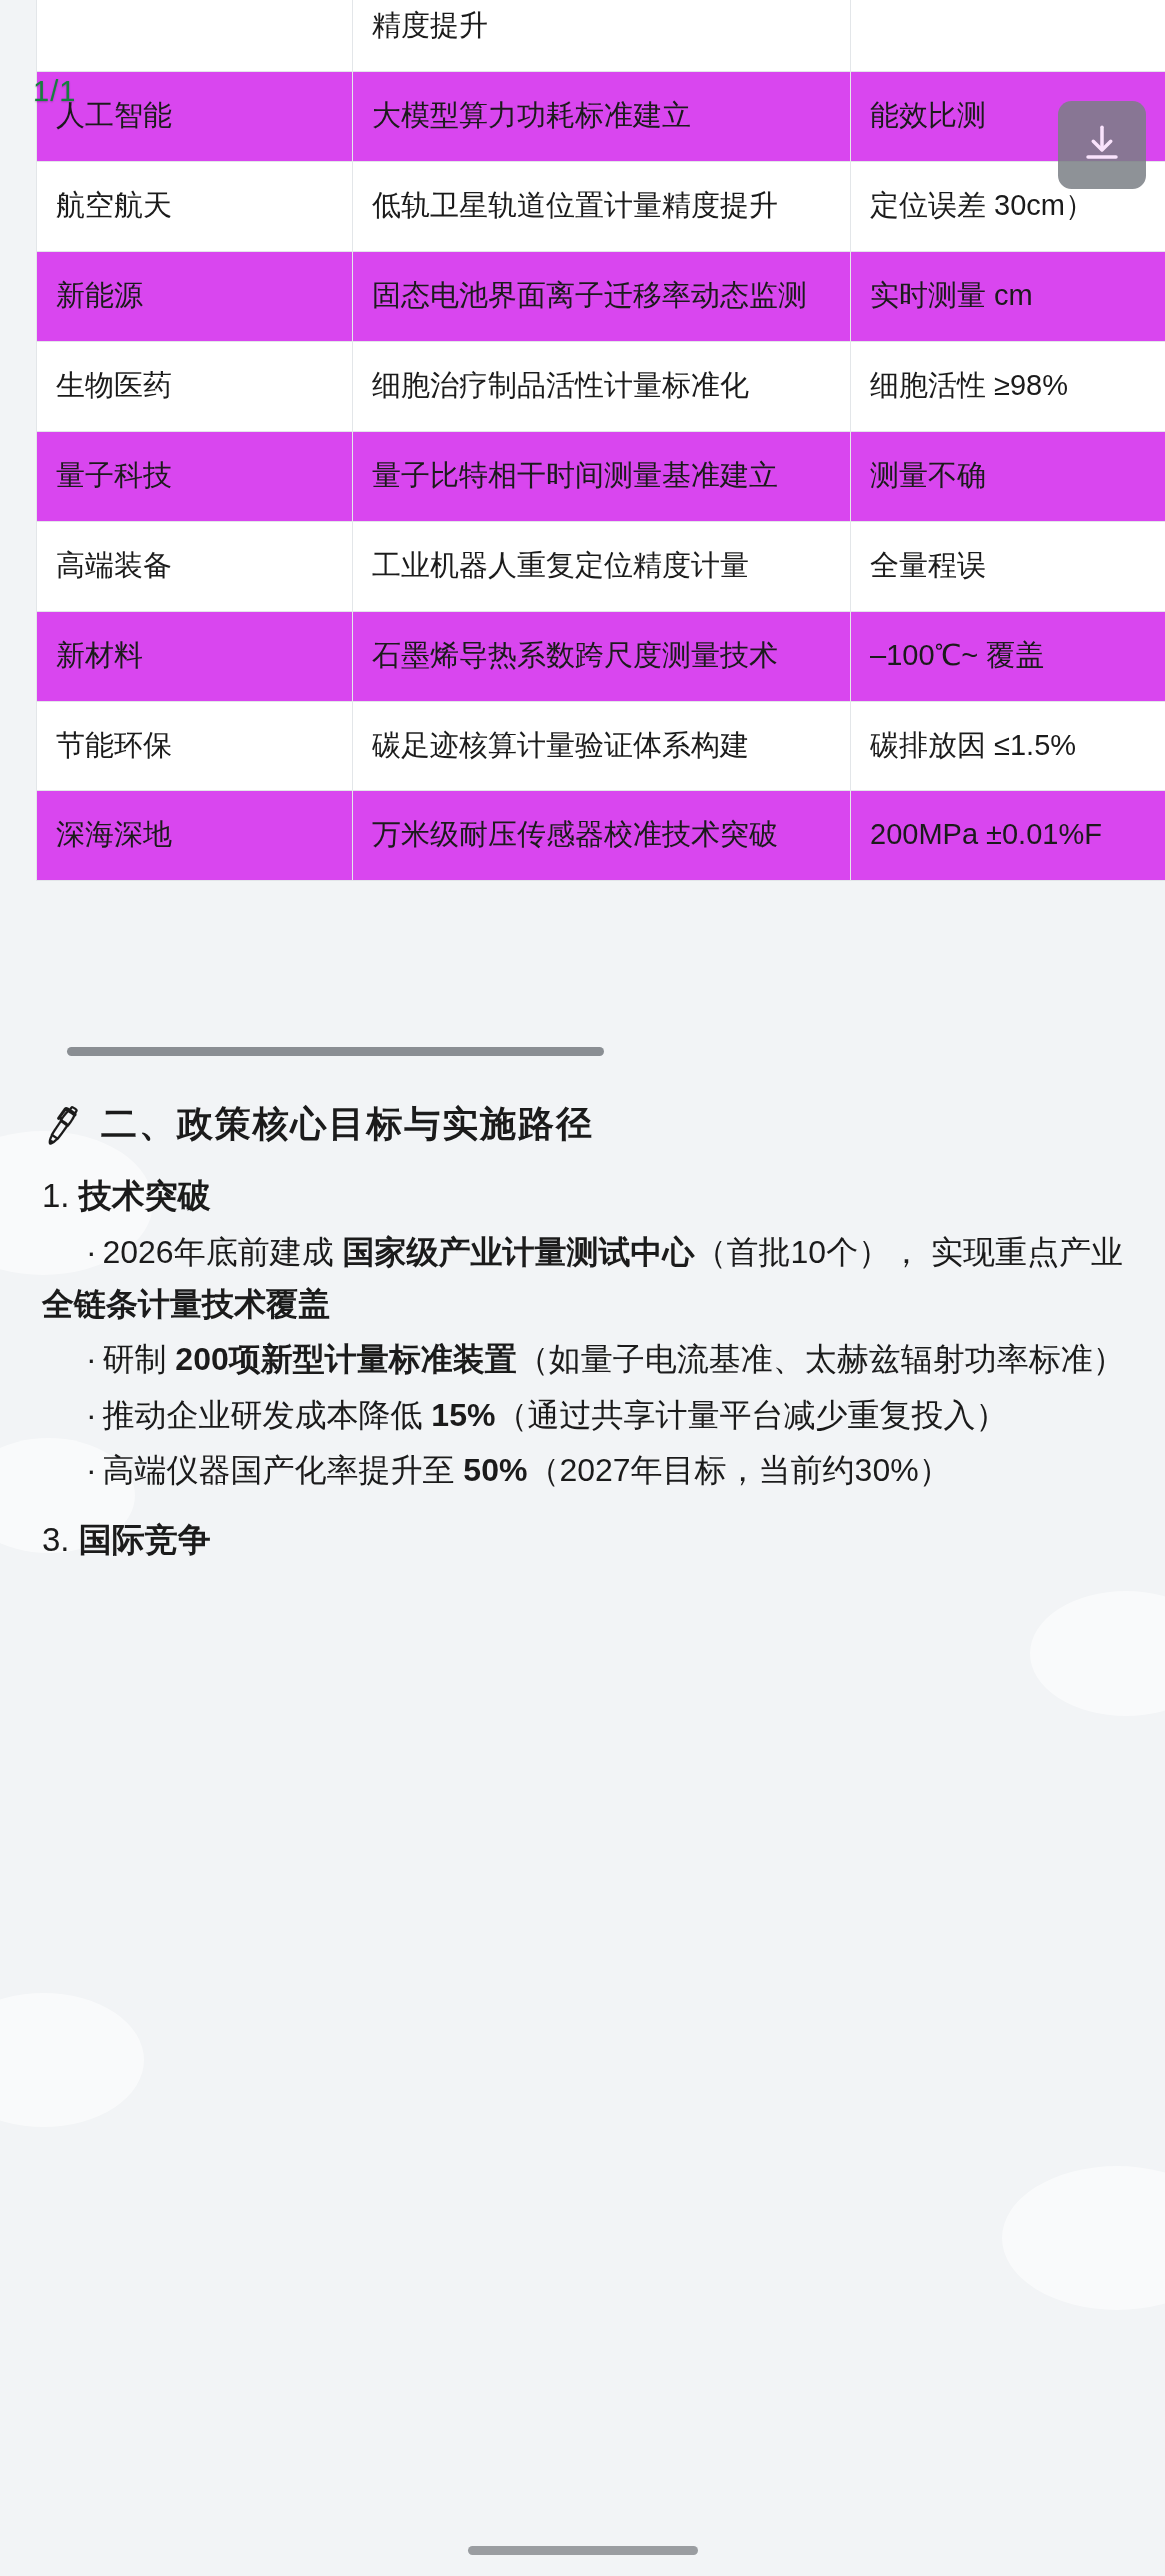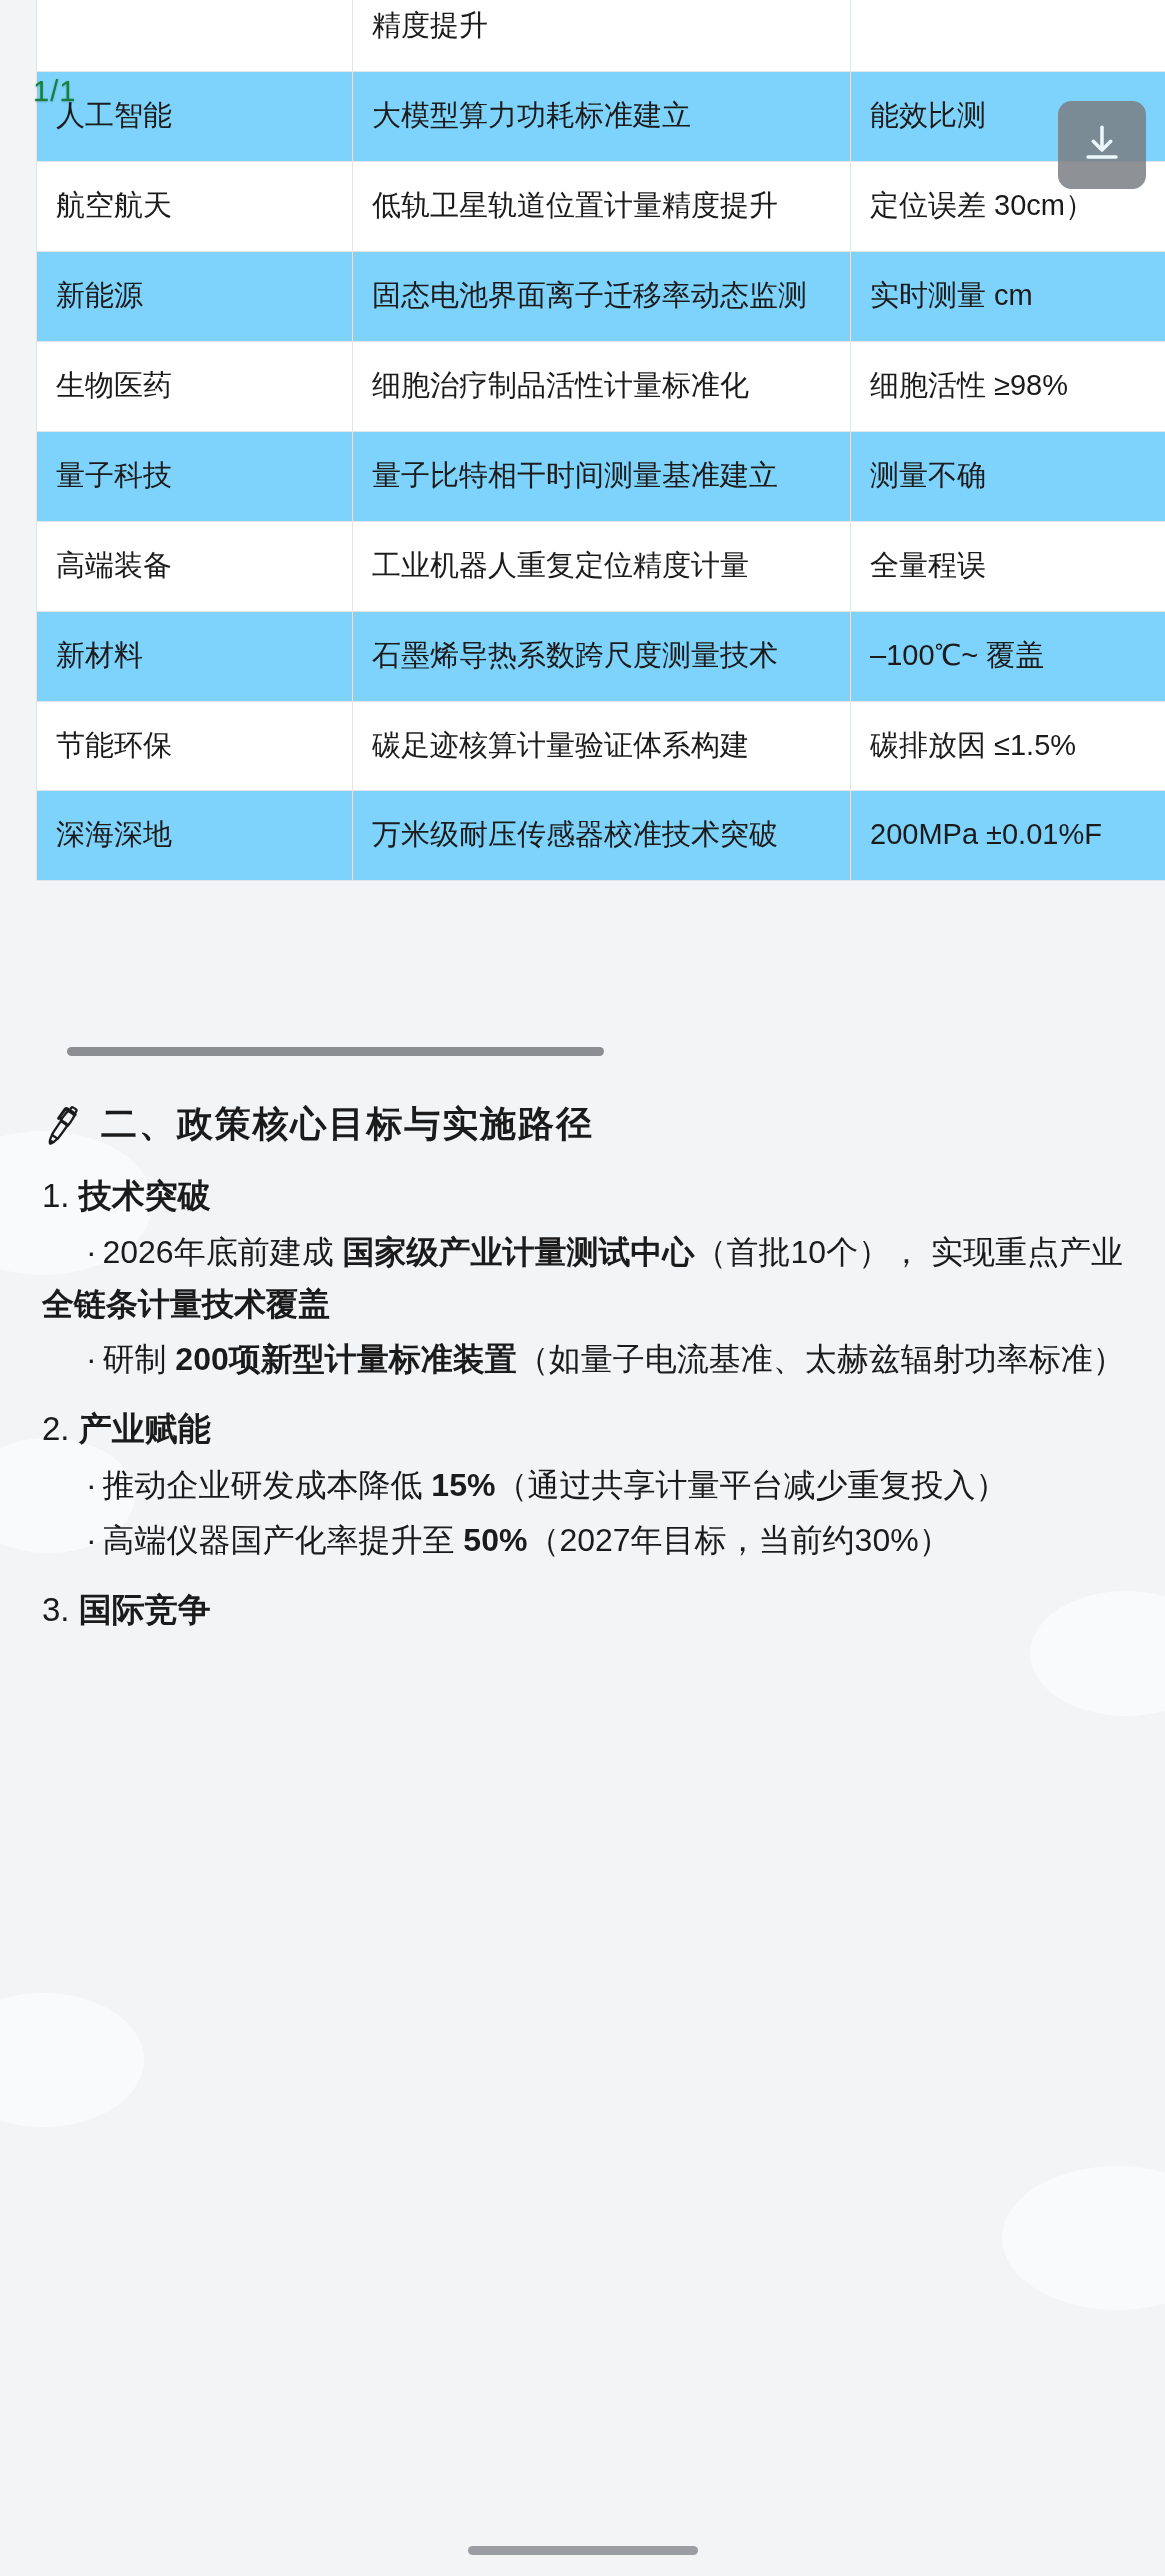--- a/index.html
+++ b/index.html
@@ -78,21 +78,21 @@
     padding: 21px 19px 23px 19px;
     font-size: 29px;
     line-height: 1.55;
     vertical-align: top;
     color: #1b1b1b;
     word-break: break-word;
   }
   table.data col.c1 { width: 316px; }
   table.data col.c2 { width: 498px; }
   table.data col.c3 { width: 546px; }
-  table.data tr.alt td { background: #7dd3fc; }
+  table.data tr.alt td { background: #d946ef; }
 
   
   .h-scroll-track {
     position: absolute;
     left: 67px;
     top: 1047px;
     width: 1045px;
     height: 8.6px;
     background: transparent;
     z-index: 12;
@@ -253,24 +253,20 @@
     <span>1.</span>
     <b>技术突破</b>
   </p>
   <p class="bullet">
     <span class="dot">·</span><span>2026年底前建成 </span><b>国家级产业计量测试中心</b><span>（首批10个）， 实现重点产业</span><b>全链条计量技术覆盖</b>
   </p>
   <p class="bullet">
     <span class="dot">·</span><span>研制 </span><b>200项新型计量标准装置</b><span>（如量子电流基准、太赫兹辐射功率标准）</span>
   </p>
 
-  <p class="num-head">
-    <span>2.</span>
-    <b>产业赋能</b>
-  </p>
   <p class="bullet">
     <span class="dot">·</span><span>推动企业研发成本降低 </span><b>15%</b><span>（通过共享计量平台减少重复投入）</span>
   </p>
   <p class="bullet">
     <span class="dot">·</span><span>高端仪器国产化率提升至 </span><b>50%</b><span>（2027年目标，当前约30%）</span>
   </p>
 
   <p class="num-head">
     <span>3.</span>
     <b>国际竞争</b>

